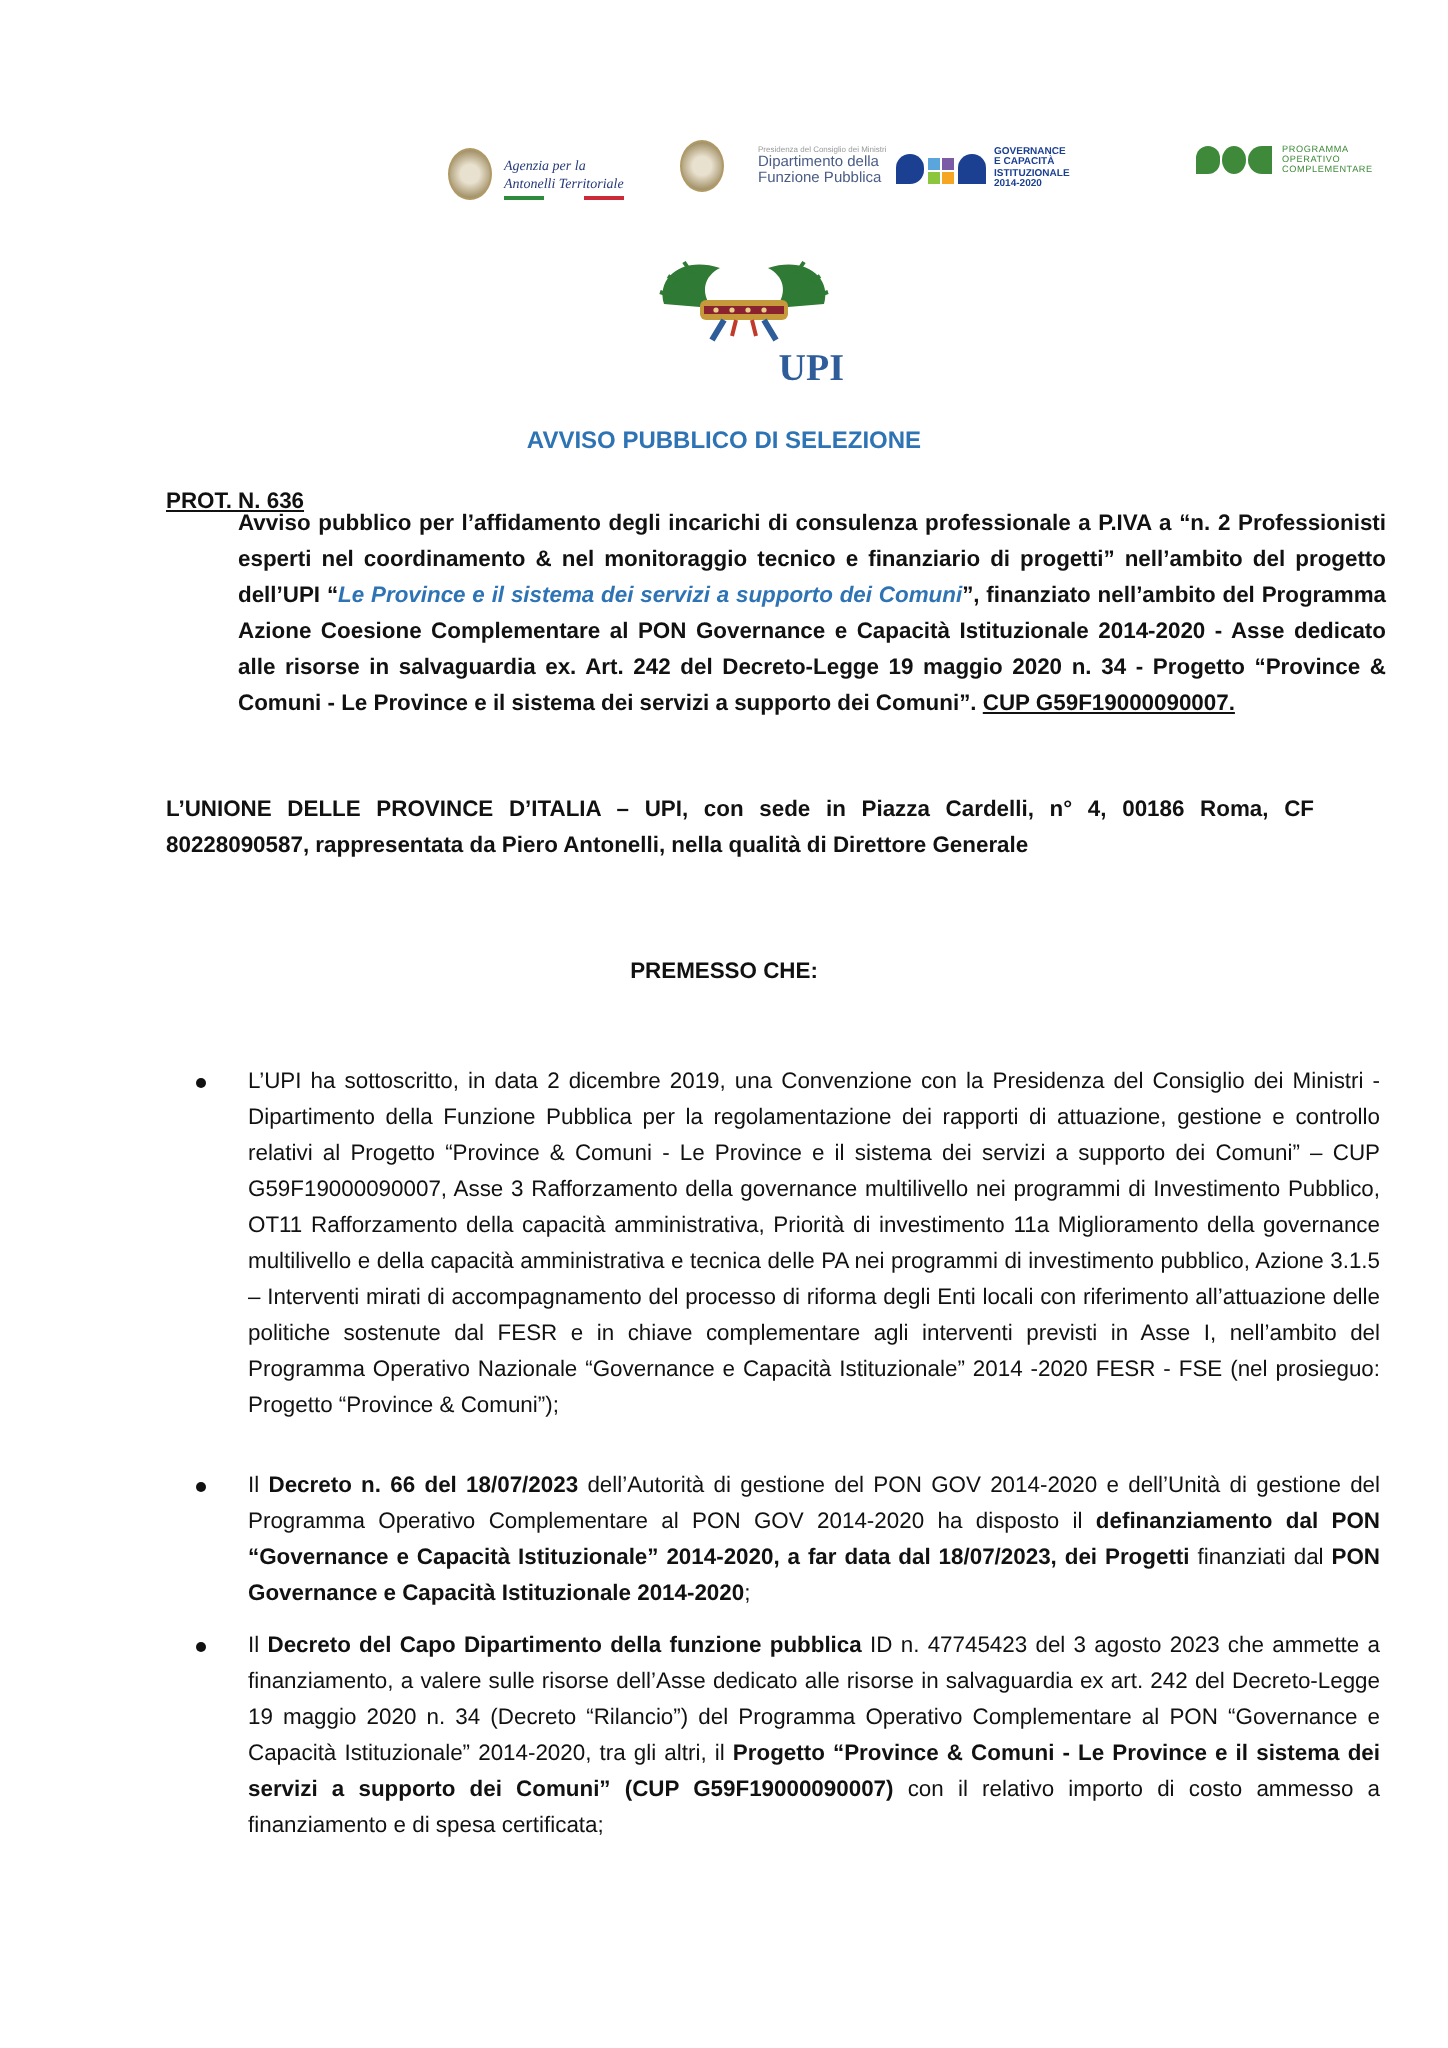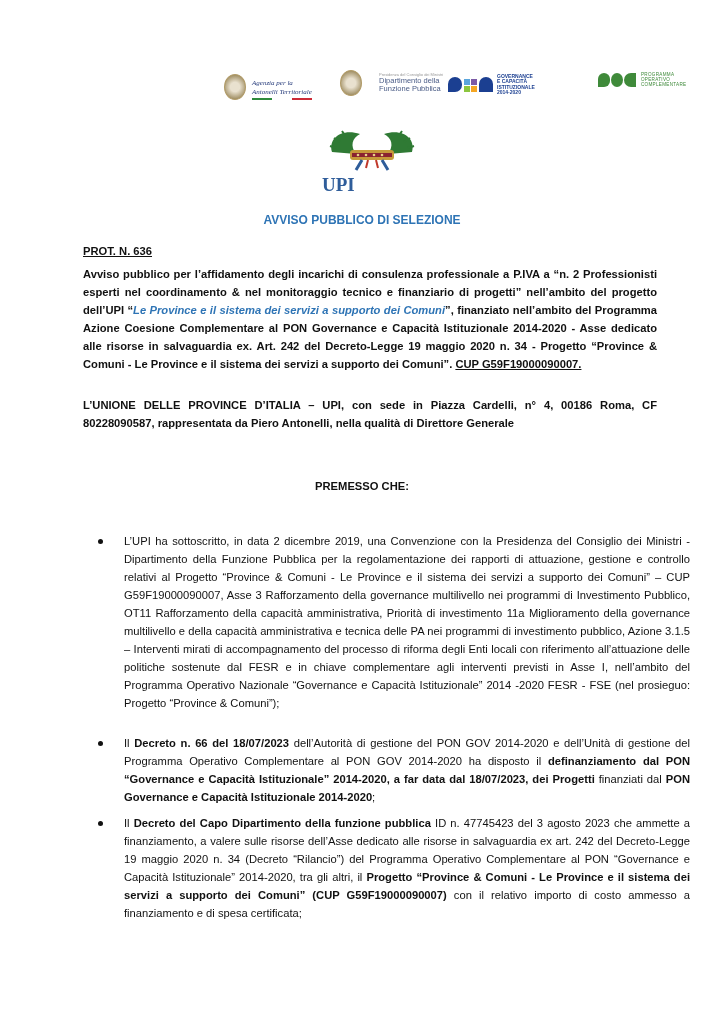--- a/index.html
+++ b/index.html
@@ -24,28 +24,28 @@
   .pon-p, .pon-n { width: 14px; height: 15px; background: #1b3f91; border-radius: 7px 7px 0 0; }
   .pon-p { border-radius: 7px 7px 7px 0; position: relative; }
   .pon-o { display: grid; grid-template-columns: 6px 6px; grid-gap: 1px; margin: 0 2px; }
   .pon-o i { width: 6px; height: 6px; display: block; }
   .pon-text { margin-left: 4px; font-size: 5px; font-weight: bold; color: #1b3f91; line-height: 1.05; }
   .poc-word { display: flex; align-items: center; }
   .poc-letter { width: 12px; height: 14px; background: #3f8a3a; margin-right: 1px; }
   .poc-text { margin-left: 4px; font-size: 4.6px; color: #3f8a3a; line-height: 1.05; letter-spacing: 0.3px; }
 
   .upi { position: absolute; top: 124px; left: 322px; width: 100px; height: 76px; }
-  .upi-label { position: absolute; top: 50px; left: 0; width: 100px; text-align: left;
+  .upi-label { position: absolute; top: 50px; left: 0; width: 100px; text-align: right;
                font-family: "Liberation Serif", serif; font-weight: bold; font-size: 19px; color: #2f5d9a; }
 
   .doc { position: absolute; left: 83px; width: 574px; font-size: 11.2px; line-height: 18px; }
   .title { position: absolute; top: 213px; left: 0; width: 724px; text-align: center;
            font-weight: bold; font-size: 12px; color: #2e74b5; }
   .prot { top: 242px; font-weight: bold; text-decoration: underline; }
-  .intro { top: 265px; font-weight: bold; text-align: justify; }
+  .intro { top: 253px; font-weight: bold; text-align: justify; margin-left: 36px; }
   .intro .proj { color: #2e74b5; font-style: italic; }
   .intro .cup { text-decoration: underline; }
   .party { top: 396px; font-weight: bold; text-align: justify; }
   .premesso { position: absolute; top: 480px; left: 0; width: 724px; text-align: center;
               font-weight: bold; font-size: 11.2px; }
   .bullets { position: absolute; left: 80px; width: 594px; margin: 16px; padding: 0; list-style: none;
              font-size: 11.2px; line-height: 18px; }
   .bullets li { position: relative; padding-left: 28px; text-align: justify; }
   .bullets li .dot { position: absolute; left: 2px; top: 7px; width: 5px; height: 5px;
                      border-radius: 50%; background: #111; }

